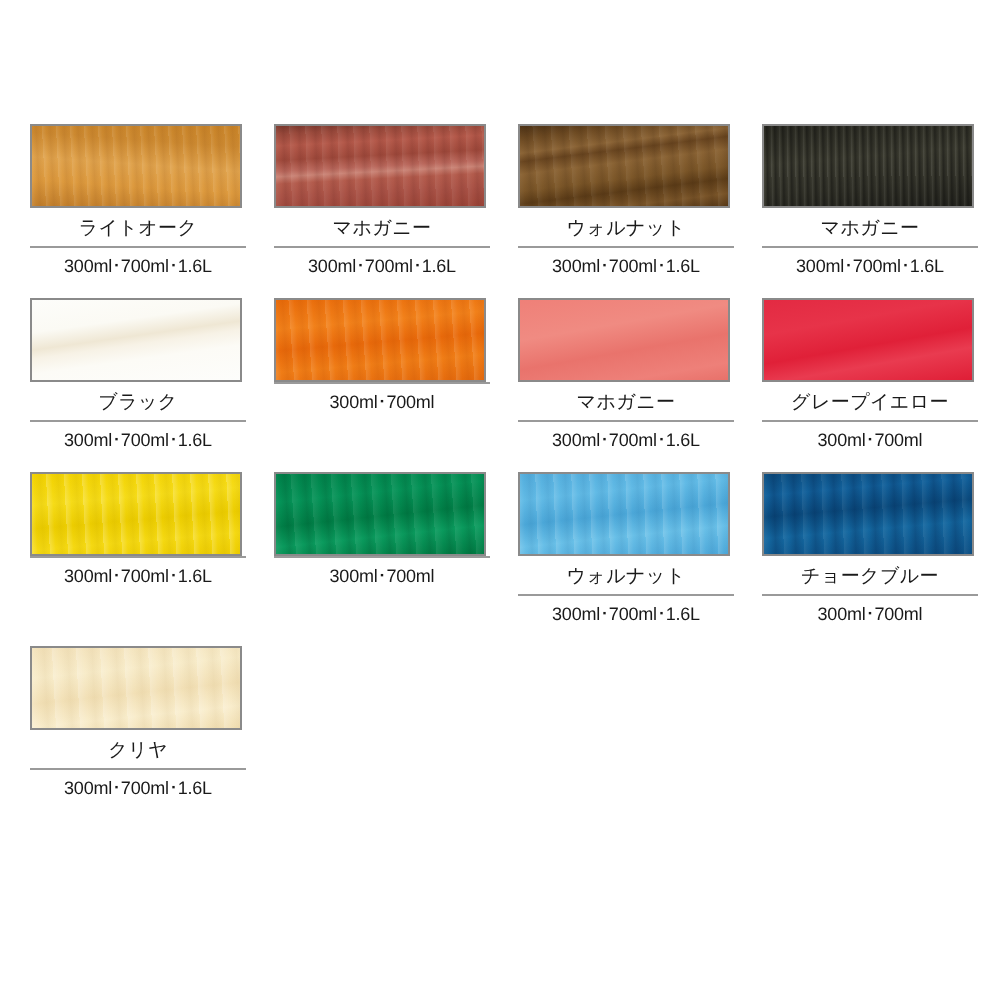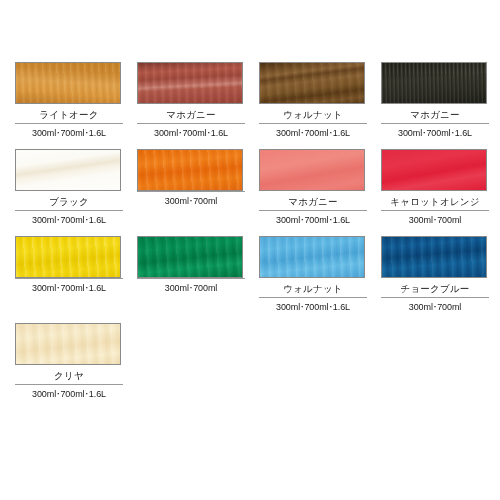--- a/index.html
+++ b/index.html
@@ -237,21 +237,21 @@
           <div class="grain"></div>
         </div>
         <div class="name">マホガニー</div>
         <div class="rule"></div>
         <div class="sizes">300ml･700ml･1.6L</div>
       </div>
       <div class="cell">
         <div class="swatch sw-strawberry-red">
           <div class="grain"></div>
         </div>
-        <div class="name">キャロットオレンジ</div>
+        <div class="name">グレープイエロー</div>
         <div class="rule"></div>
         <div class="sizes">300ml･700ml</div>
       </div>
     </div>
 
     <div class="row">
       <div class="cell">
         <div class="swatch sw-grape-yellow">
           <div class="grain"></div>
         </div>

